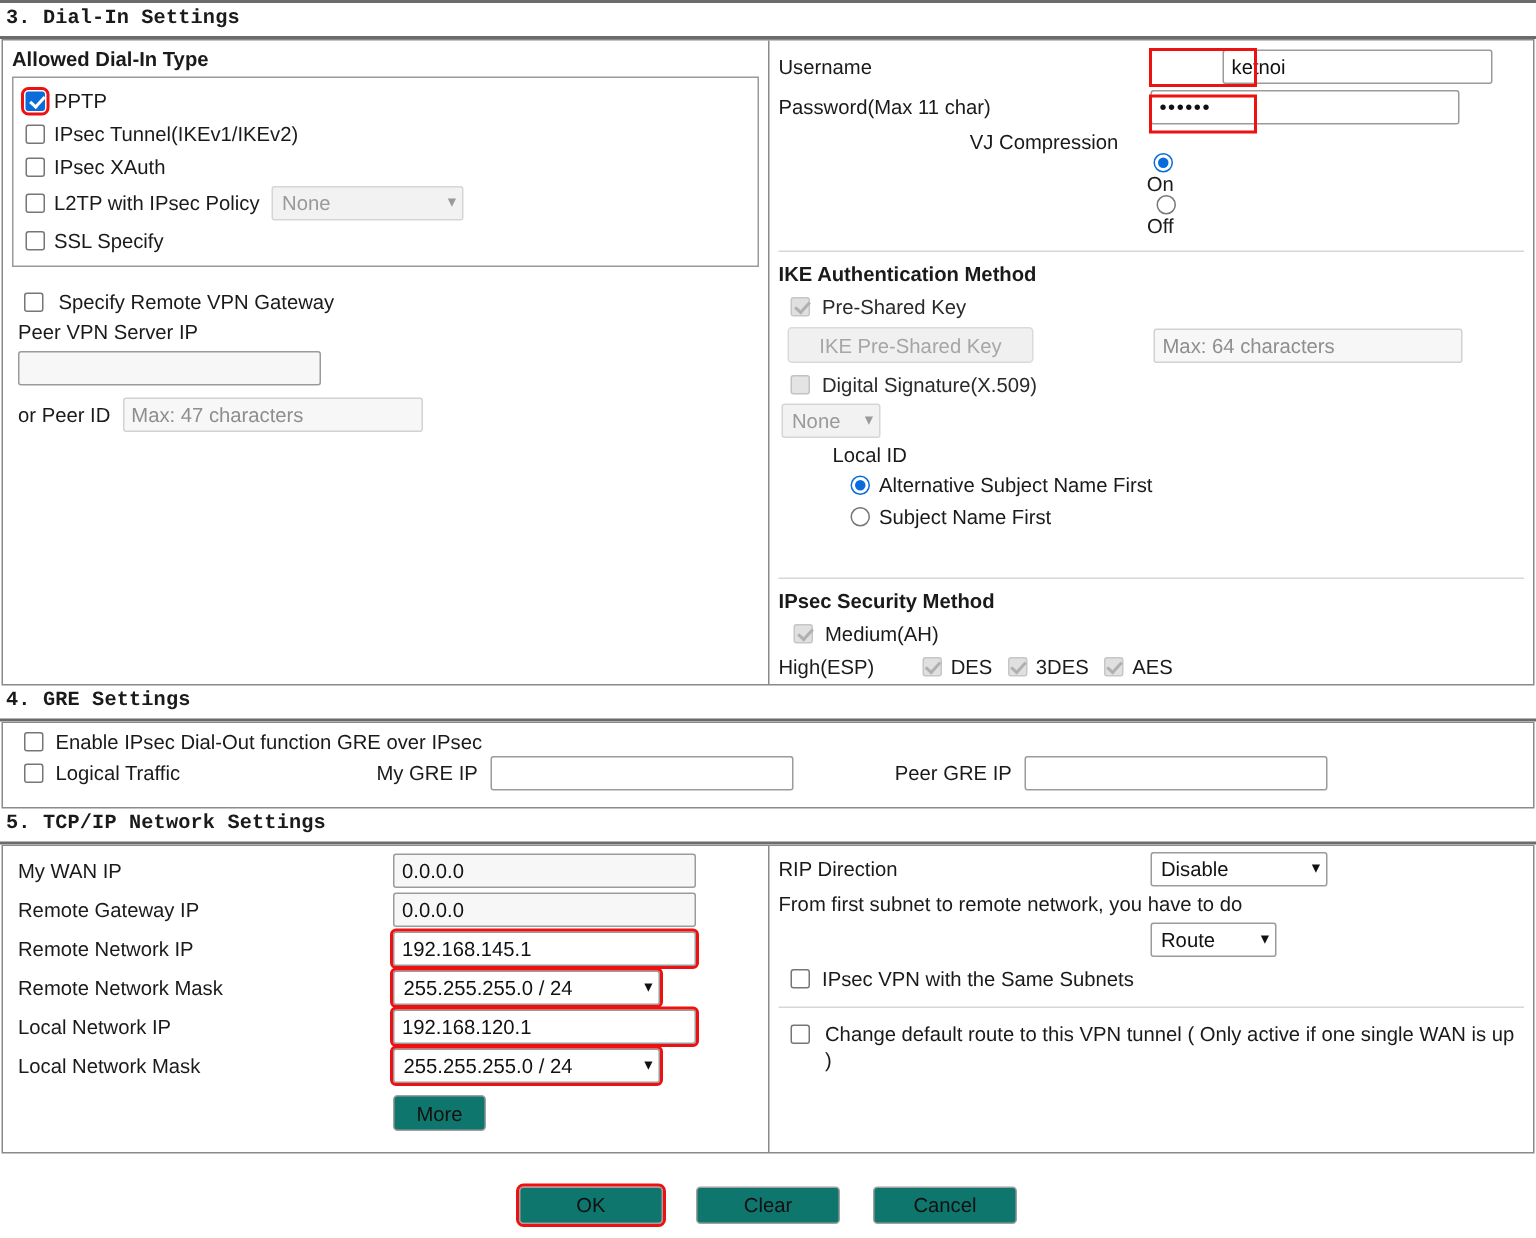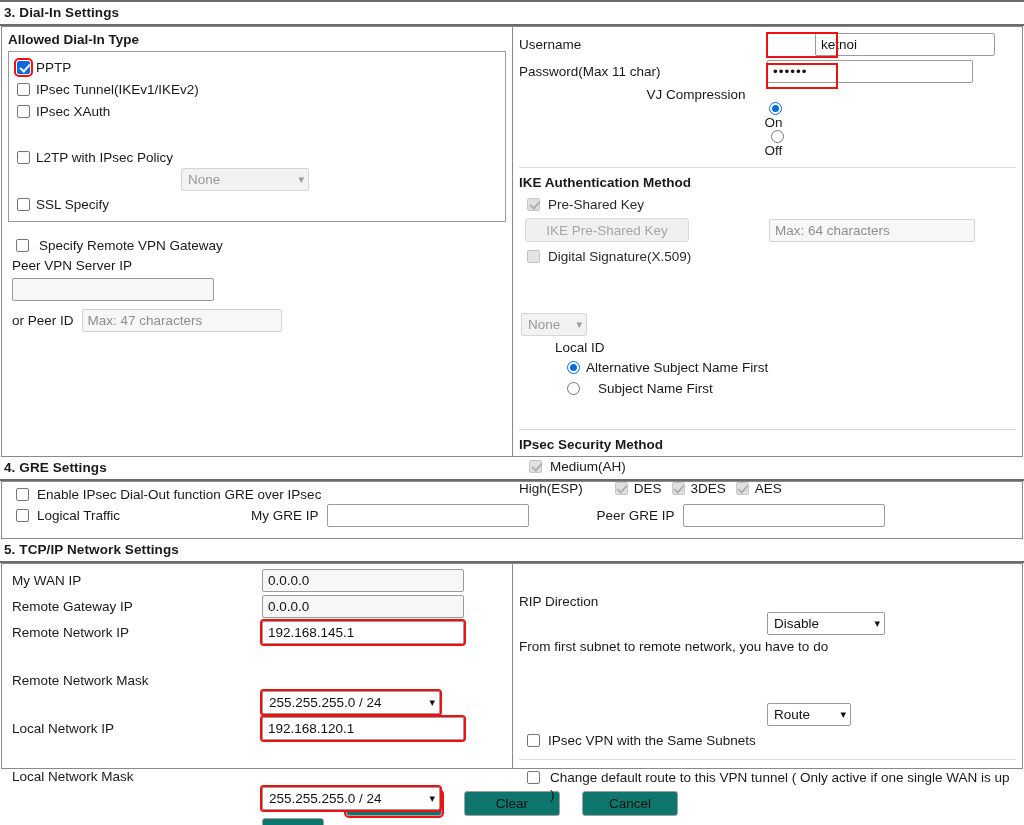--- a/index.html
+++ b/index.html
@@ -15,20 +15,21 @@
   }
   .page { position: relative; width: 1024px; height: 825px; overflow: hidden; }
 
   .toprule { height: 2px; background: #6b6b6b; width: 1024px; }
 
   .section-head {
     font-weight: bold;
     font-size: 13.5px;
     padding: 3px 17px 4px 4px;
     letter-spacing: 0.1px;
+    font-family: Liberation Mono, monospace;
   }
   .rule { height: 2px; background: #6b6b6b; width: 1024px; }
 
   .panel {
     border: 1px solid #8a8a8a;
     width: 1022px;
     margin: 0 1px;
     display: flex;
     background: #fff;
   }
@@ -95,21 +96,21 @@
     border-radius: 2px;
   }
   .inp.gray { background: #f7f7f7; }
   .inp.ph { color: #8e8e8e; background: #f7f7f7; border-color: #d2d2d2; }
 
   
   .sel {
     border: 1px solid #9b9b9b; background: #fff; height: 23px;
     padding: 1px 4px 1px 6px; font-size: 13.5px;
     display: inline-flex; align-items: center; justify-content: space-between;
-    border-radius: 2px; color: #111; margin-top: 44px;
+    border-radius: 2px; color: #111;
   }
   .sel.dis { background: #f2f2f2; border-color: #d6d6d6; color: #9a9a9a; }
   .caret { margin-left: 8px; font-size: 11px; line-height: 1; }
 
   .btn {
     border: 1px solid #a0a0a0; background: #0f766e;
     border-radius: 3px; height: 24px; padding: 0 14px;
     display: inline-flex; align-items: center; justify-content: center;
     font-size: 13.5px; color: #111;
   }
@@ -229,21 +230,21 @@
           <span class="caret">▾</span>
         </span>
       </div>
 
       <div style="padding:4px 0 0 42px;">Local ID</div>
 
       <div class="row" style="padding-left:54px;padding-top:4px;">
         <span class="rb checked"></span>
         <span class="lbl">Alternative Subject Name First</span>
       </div>
-      <div class="row" style="padding-left:54px;gap:12px;">
+      <div class="row" style="padding-left:54px;">
         <span class="rb"></span>
         <span class="lbl">Subject Name First</span>
       </div>
 
       <div class="hdrline" style="margin-top:30px;"></div>
       <div class="boldhead">IPsec Security Method</div>
 
       <div class="row" style="padding-left:16px;">
         <span class="cb disabled checked"></span>
         <span class="lbl" style="padding-left:8px;">Medium(AH)</span>

